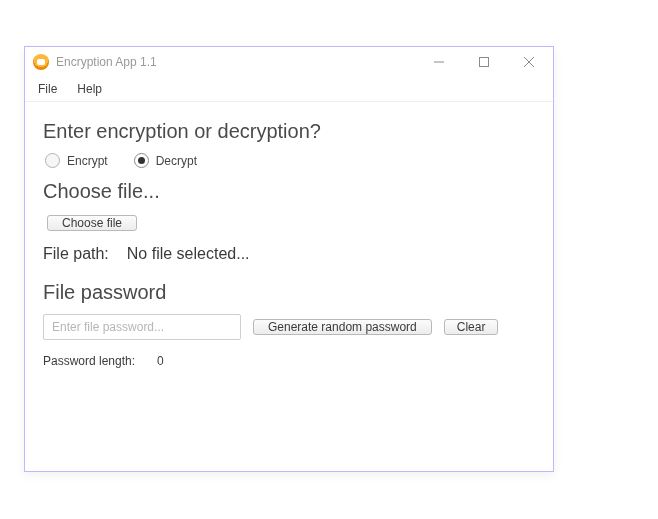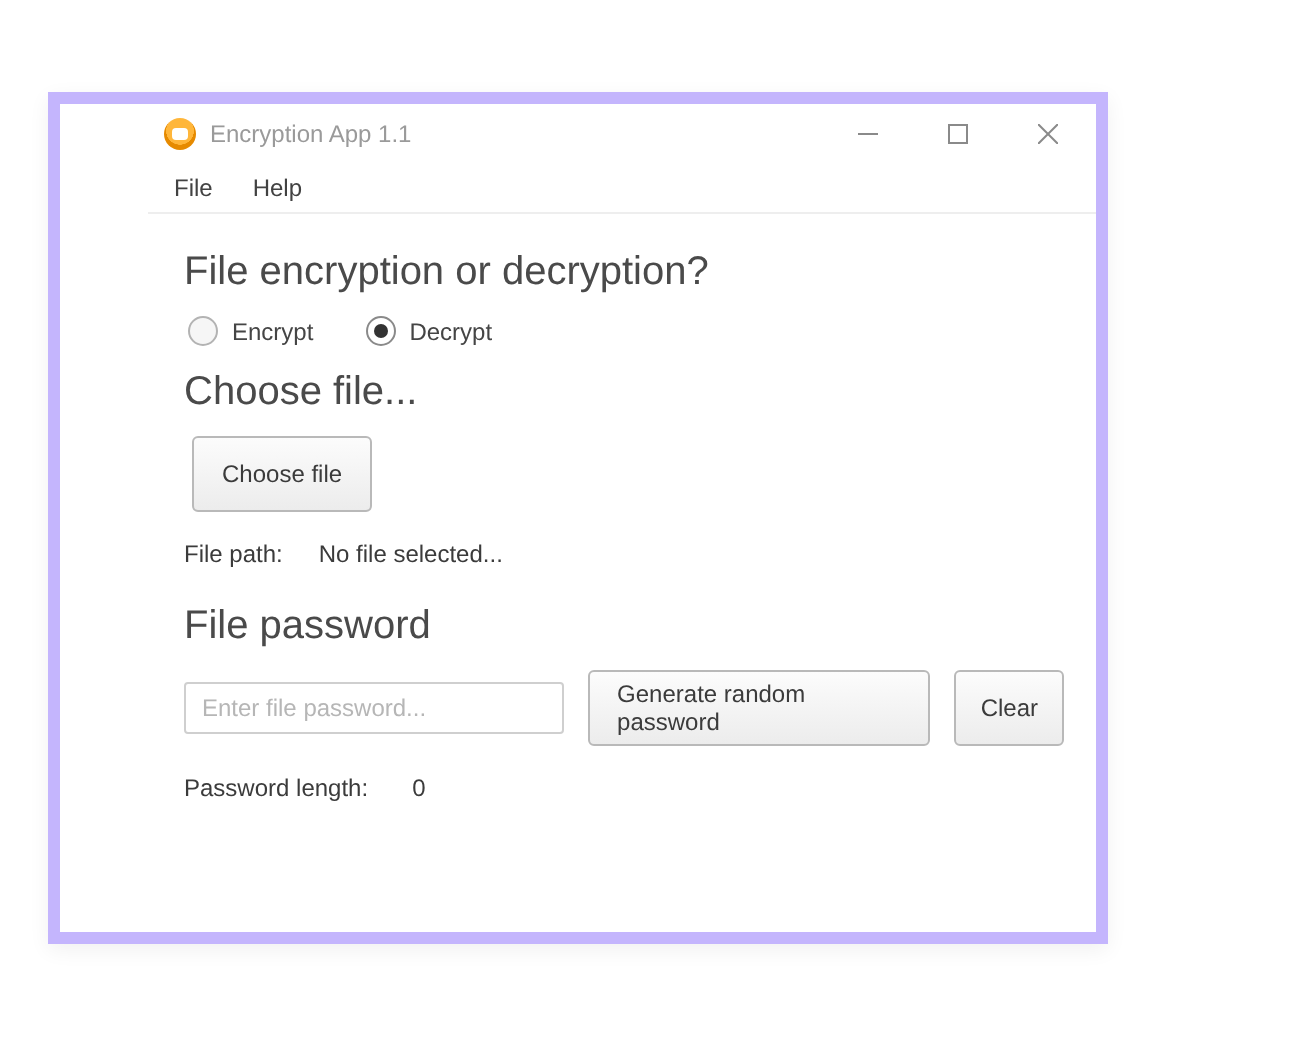--- a/index.html
+++ b/index.html
@@ -8,24 +8,23 @@
       background: #fff;
       width: 658px;
       height: 519px;
     }
     .window {
       position: absolute;
       left: 24px;
       top: 46px;
       width: 530px;
       height: 426px;
-      border: 6px solid #c4b5fd;
+      border: 1px solid #c4b5fd;
       background: #fff;
       box-shadow: 0 3px 10px rgba(0,0,0,0.06);
-      padding-left: 44px;
     }
     .titlebar {
       height: 30px;
       display: flex;
       align-items: center;
       padding: 0 2px 0 8px;
       color: #9a9a9a;
       font-size: 12px;
     }
     .app-icon {
@@ -85,31 +84,31 @@
     }
     .radio.selected .ring { background: #fff; border-color: #8a8a8a; }
     .radio.selected .ring::after {
       content: "";
       width: 7px; height: 7px;
       border-radius: 50%;
       background: #333;
     }
     .btn {
       display: inline-flex; align-items: center; justify-content: center;
-      height: 38px;
+      height: 16px;
       padding: 0 14px;
       font-size: 12px;
       color: #3b3b3b;
       border: 1px solid #b9b9b9;
       background: linear-gradient(#fcfcfc, #ececec);
       border-radius: 3px;
       cursor: default;
     }
     .section-file .btn-wrap { margin: 6px 0 14px 4px; }
-    .kv { font-size: 12px; color: #3b3b3b; display: flex; gap: 18px; margin-left: 0px; }
+    .kv { font-size: 16px; color: #3b3b3b; display: flex; gap: 18px; margin-left: 0px; }
     .kv .k { }
     .kv .v { }
     .pw-row {
       display: flex; gap: 12px; align-items: center; margin-top: 6px; margin-bottom: 14px;
     }
     .text-input {
       width: 198px; height: 26px;
       border: 1px solid #cfcfcf;
       padding: 0 8px;
       font-size: 12px;
@@ -148,21 +147,21 @@
     </div>
   </div>
 
   <div class="menubar">
     <div class="menu-item">File</div>
     <div class="menu-item">Help</div>
   </div>
 
   <div class="content">
 
-    <div class="heading">File encryption or decryption?</div>
+    <div class="heading">Enter encryption or decryption?</div>
     <div class="radio-row">
       <div class="radio">
         <span class="ring"></span>
         <span>Encrypt</span>
       </div>
       <div class="radio selected">
         <span class="ring"></span>
         <span>Decrypt</span>
       </div>
     </div>

